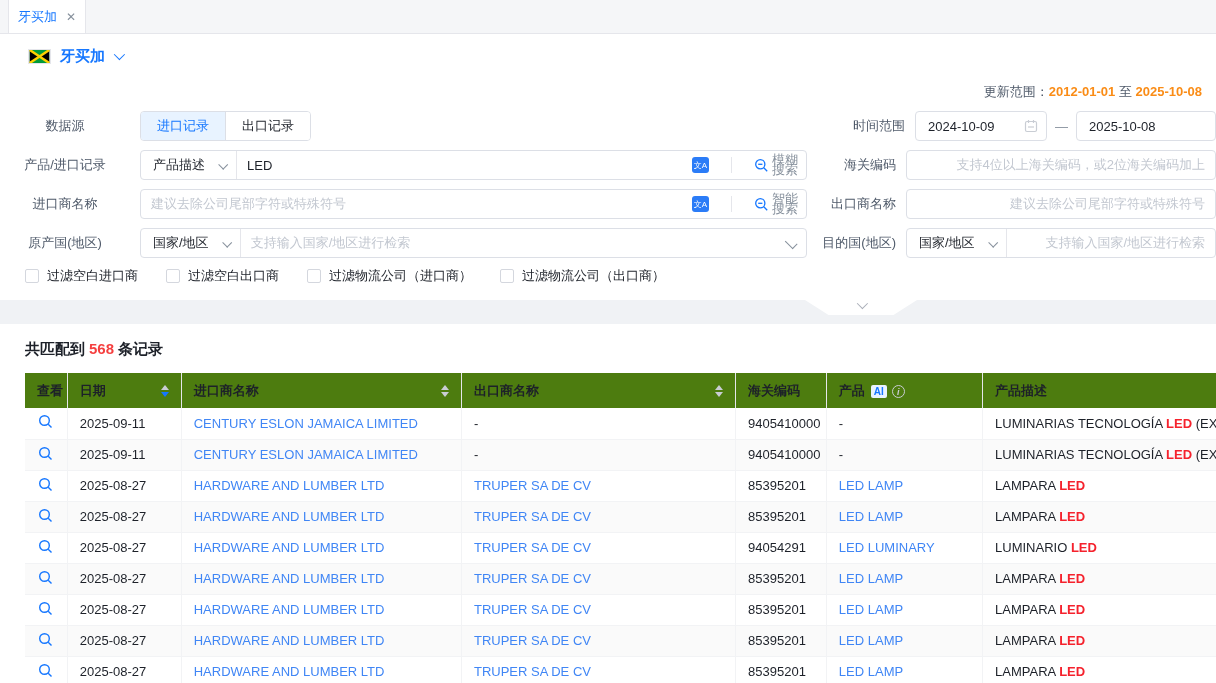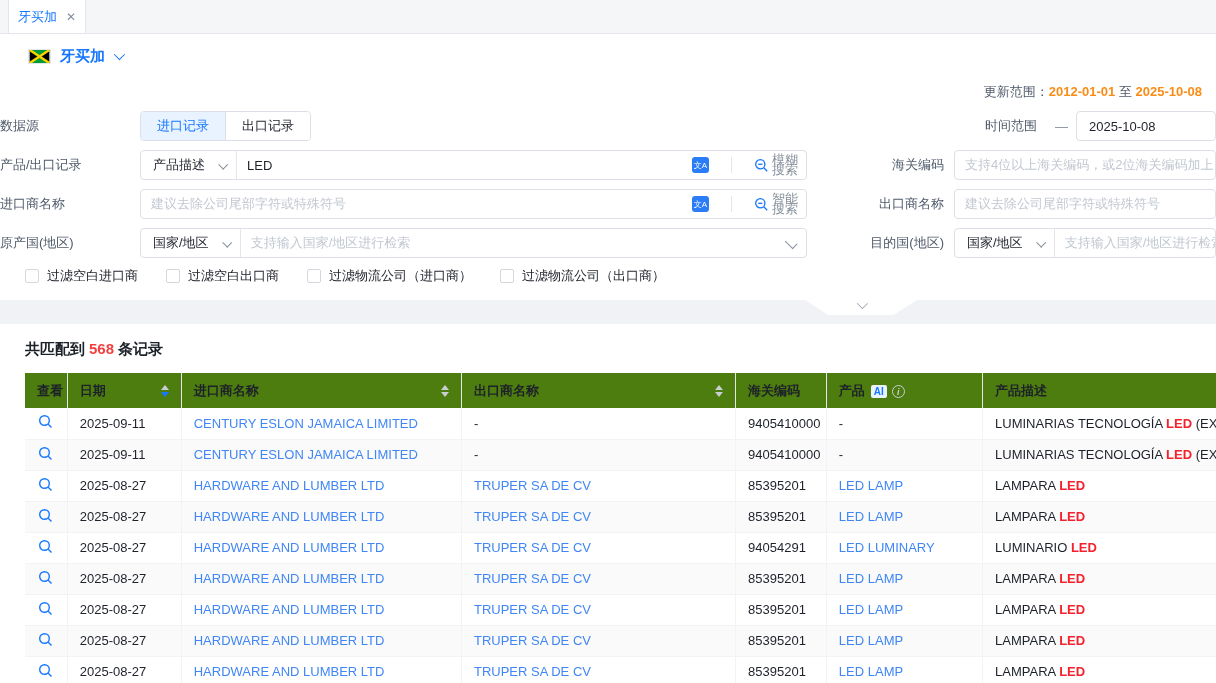--- a/index.html
+++ b/index.html
@@ -18,37 +18,37 @@
   .flag { width:23px; height:15px; border:1px solid #e5e6eb; display:block; }
   .country-name { color:#1677ff; font-size:15px; font-weight:bold; }
   .chev { display:inline-block; width:8px; height:8px; border-right:1.5px solid #1677ff; border-bottom:1.5px solid #1677ff;
     transform:rotate(45deg) translateY(-2px); }
 
   
   .filter-panel { background:#fff; padding:4px 0 14px 0; position:relative; }
   .update-range { text-align:right; padding-right:14px; height:20px; line-height:20px; color:#4e5969; font-size:13px; }
   .update-range b { color:#fa8c16; font-weight:bold; }
   .frow { display:flex; align-items:center; margin-top:9px; height:30px; }
-  .flabel { width:140px; text-align:left; padding-right:10px; color:#4e5969; white-space:nowrap; flex:0 0 140px; }
+  .flabel { width:140px; text-align:center; padding-right:10px; color:#4e5969; white-space:nowrap; flex:0 0 140px; }
   .rlabel { margin-left:auto; width:92px; text-align:right; padding-right:10px; color:#4e5969; white-space:nowrap; flex:0 0 92px; }
 
   .seg { display:flex; border:1px solid #dcdfe6; border-radius:4px; overflow:hidden; height:30px; }
   .seg-item { padding:0 16px; line-height:28px; background:#fff; cursor:pointer; }
   .seg-item.active { background:#e8f3ff; color:#1677ff; }
   .seg-item + .seg-item { border-left:1px solid #dcdfe6; }
 
   .dateinp { width:132px; height:30px; border:1px solid #dcdfe6; border-radius:4px; display:flex; align-items:center;
     padding:0 8px 0 12px; color:#1d2129; background:#fff; }
   .dateinp .dval { flex:1; }
   .dash { margin:0 8px; color:#86909c; }
   .cut { width:140px; }
 
   .group { height:30px; border:1px solid #dcdfe6; border-radius:4px; display:flex; align-items:center; background:#fff; }
   .group.left-w { width:667px; }
-  .group.right-w { width:262px; }
+  .group.right-w { width:310px;text-align:right; }
   .gsel { display:flex; align-items:center; gap:14px; padding:0 10px 0 12px; border-right:1px solid #e5e6eb;
     height:100%; color:#1d2129; cursor:pointer; white-space:nowrap; }
   .gchev { width:7px; height:7px; border-right:1.3px solid #86909c; border-bottom:1.3px solid #86909c;
     transform:rotate(45deg) translateY(-1px); }
   .ginput { flex:1; padding:0 10px; color:#1d2129; white-space:nowrap; overflow:hidden; }
   .ginput.ph { color:#c2c7d0; }
   .gicons { display:flex; align-items:center; gap:22px; padding-right:8px; }
   .trans-ico { width:17px; height:16px; background:#2b7cf7; border-radius:3px; color:#fff; font-size:8px;
     display:flex; align-items:center; justify-content:center; letter-spacing:0; }
   .vdiv { width:1px; height:16px; background:#e5e6eb; }
@@ -126,28 +126,37 @@
     <span>至</span> <b>2025-10-08</b>
   </div>
 
   <div class="frow">
     <div class="flabel">数据源</div>
     <div class="seg">
       <div class="seg-item active">进口记录</div>
       <div class="seg-item">出口记录</div>
     </div>
     <div class="rlabel">时间范围</div>
+    <div class="dateinp">
+      <span class="dval">2024-10-09</span>
+      <svg width="14" height="14" viewBox="0 0 14 14" fill="none" stroke="#c9cdd4" stroke-width="1.2">
+        <rect x="1.5" y="2.5" width="11" height="10" rx="1.5"></rect>
+          <line x1="4.5" y1="1" x2="4.5" y2="4"></line>
+          <line x1="9.5" y1="1" x2="9.5" y2="4"></line>
+          <line x1="4" y1="8" x2="10" y2="8"></line>
+      </svg>
+    </div>
     <span class="dash">—</span>
     <div class="dateinp cut">
       <span class="dval">2025-10-08</span>
     </div>
   </div>
 
   <div class="frow">
-    <div class="flabel">产品/出口记录</div>
+    <div class="flabel">产品/进口记录</div>
     <div class="group left-w">
       <div class="gsel">
         <span>产品描述</span>
         <span class="gchev"></span>
       </div>
       <div class="ginput">LED</div>
       <div class="gicons">
         <span class="trans-ico">文A</span>
         <span class="vdiv"></span>
         <span class="srch-btn">

